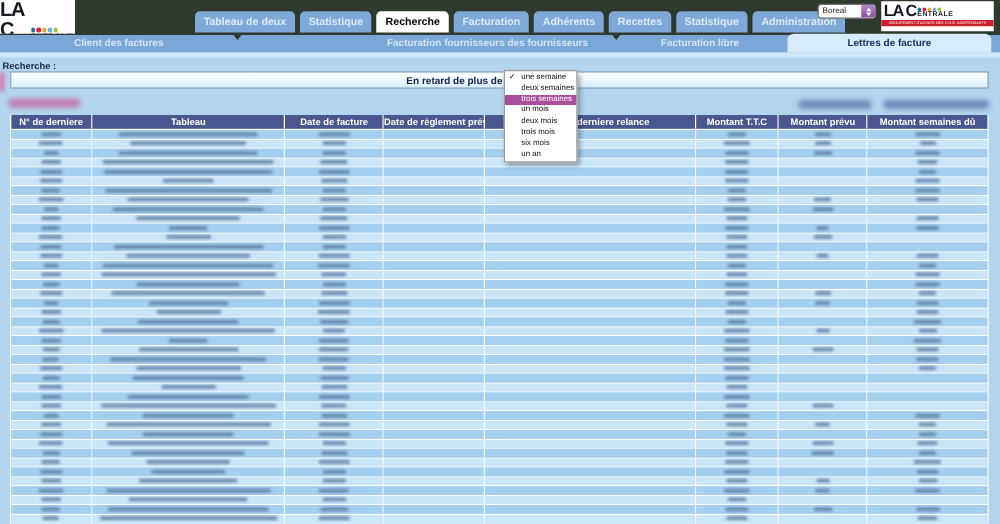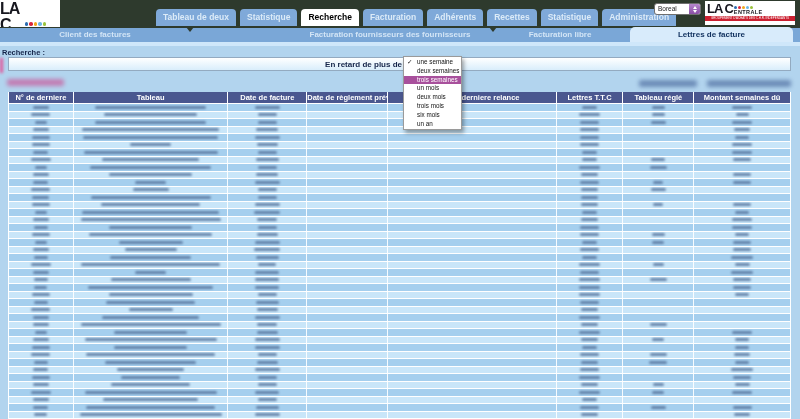--- a/index.html
+++ b/index.html
@@ -168,22 +168,22 @@
 <div class="blur-link blur-r1"></div>
 <div class="blur-link blur-r2"></div>
 
 <div class="table">
   <div class="thead" id="thead">
       <div class="th" style="width: 64px;">N° de derniere</div>
       <div class="th" style="width: 154px;">Tableau</div>
       <div class="th" style="width: 78px;">Date de facture</div>
       <div class="th" style="width: 80px;">Date de règlement prévu</div>
       <div class="th" style="width: 168px;">Date de la derniere relance</div>
-      <div class="th" style="width: 66px;">Lettres T.T.C</div>
-      <div class="th" style="width: 70px;">Tableau réglé</div>
+      <div class="th" style="width: 66px;">Montant T.T.C</div>
+      <div class="th" style="width: 70px;">Montant prévu</div>
       <div class="th" style="width: 96px;">Montant semaines dû</div>
     </div>
   <div id="tbody">
       <div class="trow odd">
         <div class="td" style="width: 64px;">
           <div class="blob" style="width: 15.2174px;"></div>
         </div>
         <div class="td" style="width: 154px;">
           <div class="blob" style="width: 111.583px;"></div>
         </div>

